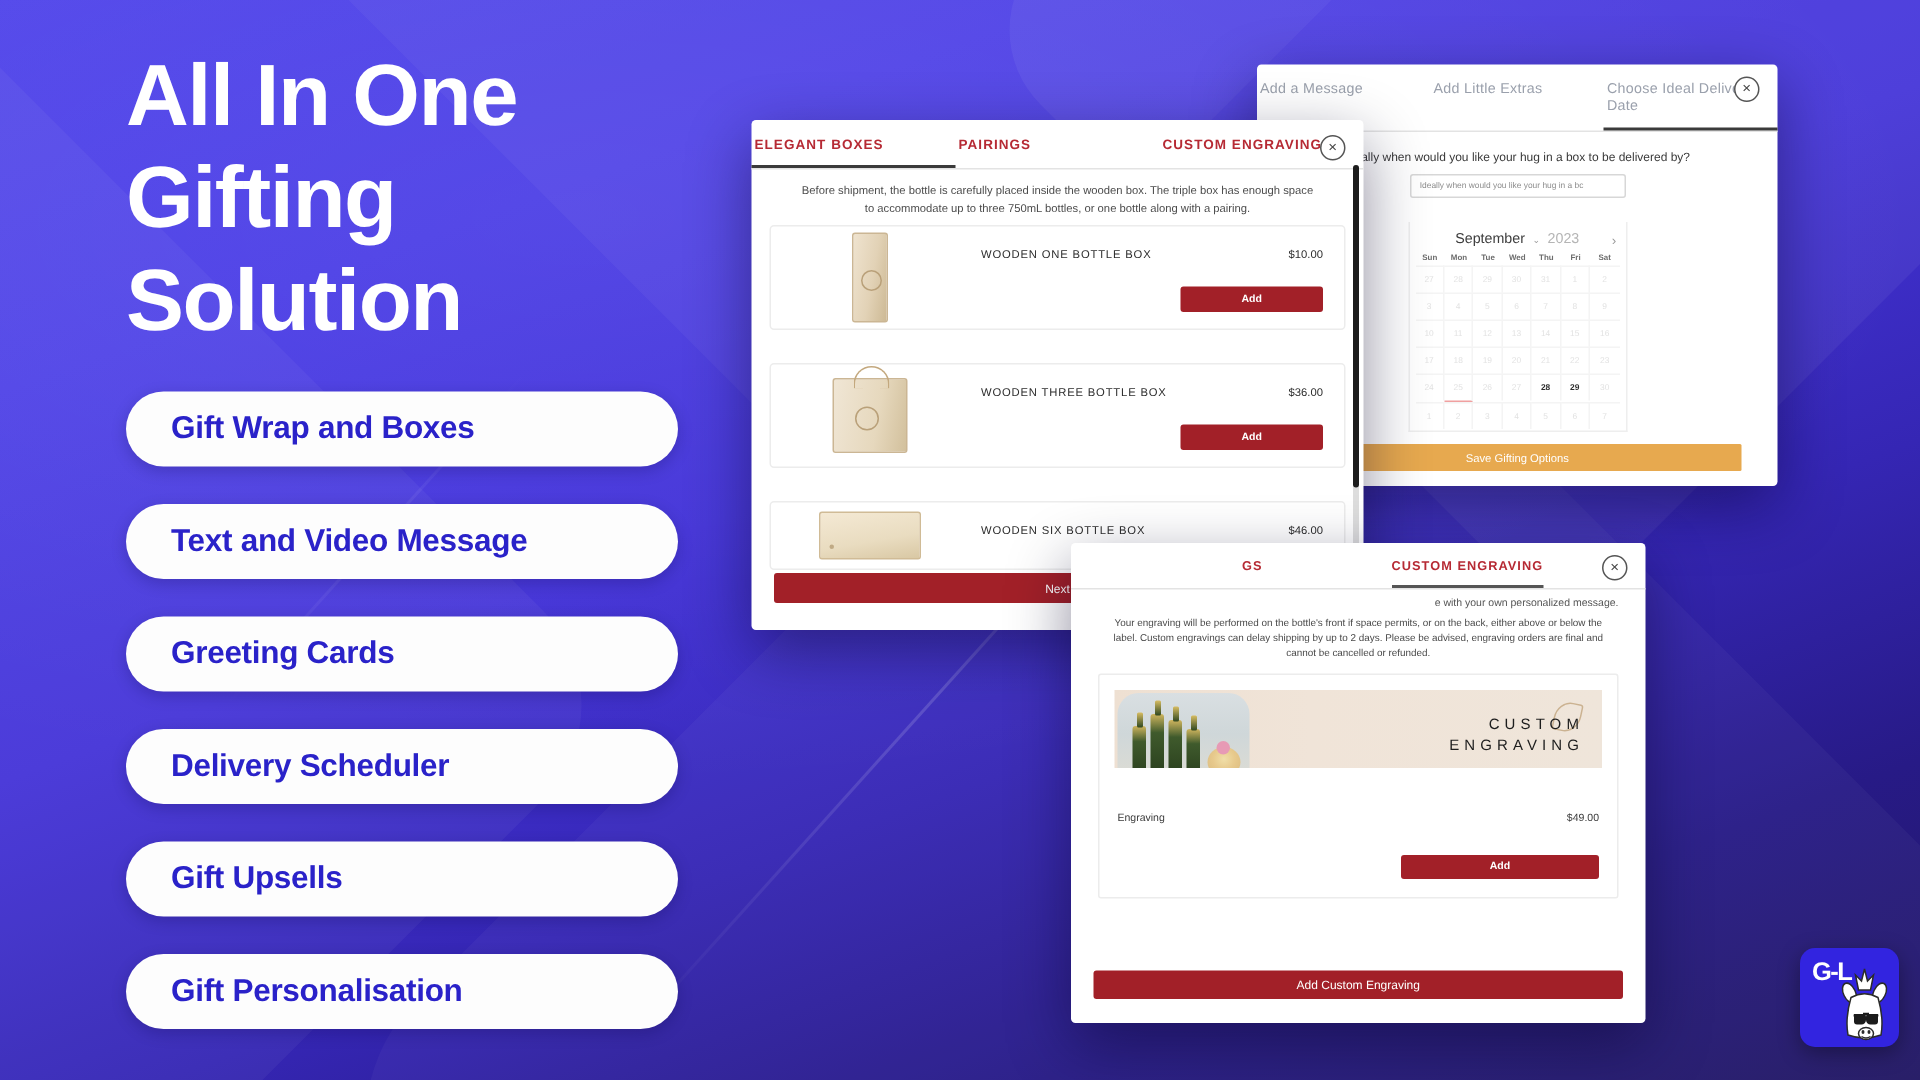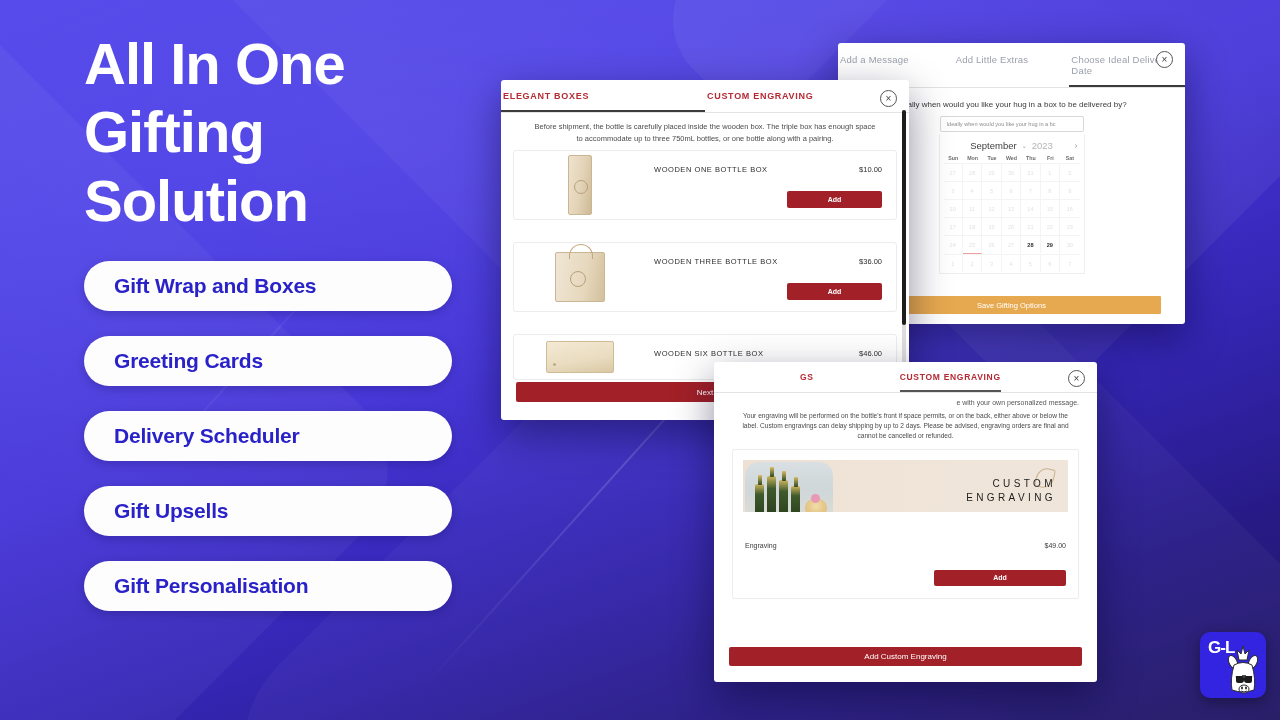--- a/index.html
+++ b/index.html
@@ -90,42 +90,42 @@
         border:1px solid #d0bb96;border-radius:2px;position:relative;}
   .box3:after{content:"";position:absolute;left:6px;top:21px;width:3px;height:3px;background:#c0aa85;border-radius:50%;}
 
   
   #modalB{left:838px;top:43px;width:347px;height:281px;border-radius:3px;}
   #modalB .closeb{right:12px;top:8px;}
   #modalB .q{font-size:8px;color:#3a3a3a;text-align:center;padding:12px 18px 7px;}
   .dinput{margin:0 auto;width:144px;height:16px;border:1px solid #d7d7d7;border-radius:2px;
           display:flex;align-items:center;padding-left:6px;box-sizing:border-box;}
   .dinput span{font-size:5.6px;color:#8d8d8d;}
-  .cal{margin:2px auto 0;width:146px;border:1px solid #eee;border-top:none;box-sizing:border-box;
+  .cal{margin:16px auto 0;width:146px;border:1px solid #eee;border-top:none;box-sizing:border-box;
        background:#fff;padding:4px 4px 1px;}
   .calhead{display:flex;align-items:center;justify-content:center;gap:5px;padding:2px 0 4px;position:relative;}
   .calmonth{font-size:9.5px;color:#3d3d3d;}
   .calchev{font-size:6px;color:#9a9a9a;}
   .calyear{font-size:9.5px;color:#b5b5b5;}
   .calnext{position:absolute;right:2px;font-size:9px;color:#9a9a9a;}
   .caldows{display:grid;grid-template-columns:repeat(7,1fr);}
   .caldows div{font-size:5.3px;color:#6d6d6d;text-align:center;font-weight:bold;padding-bottom:2px;}
   .calgrid{display:grid;grid-template-columns:repeat(7,1fr);}
   .cell{height:17px;display:flex;align-items:center;justify-content:center;font-size:5.6px;
         color:#e2e2e2;border-top:1px solid #f4f4f4;border-right:1px solid #f4f4f4;}
   .cell:nth-child(7n){border-right:none;}
   .cell.on{color:#2e2e2e;font-weight:bold;}
   .cell.mark{border-bottom:1.4px solid #f0a0a0;}
   .savebtn{position:absolute;left:24px;right:24px;bottom:10px;height:18px;background:#e7a94f;
            color:#fff;font-size:7.5px;display:flex;align-items:center;justify-content:center;border-radius:1px;}
 
   
   #modalC{left:714px;top:362px;width:383px;height:320px;border-radius:3px;}
   #modalC .closeb{right:12px;top:8px;}
-  .ctabs{display:flex;border-bottom:1px solid #e3e3e3;padding-left:86px;}
+  .ctabs{display:flex;border-bottom:1px solid #e3e3e3;padding-left:114px;}
   .ctab{font-size:8.5px;font-weight:bold;letter-spacing:.7px;color:#b62a34;padding:10px 0 8px;}
   .ctab.a{margin-right:86px;}
   .ctab.active{border-bottom:2px solid #555;}
   .csub{font-size:7px;color:#555;text-align:right;padding:6px 18px 3px;}
   .cnote{font-size:6.6px;color:#4a4a4a;text-align:center;line-height:1.5;padding:2px 26px 8px;}
   .ecard{margin:0 18px;border:1px solid #ececec;background:#fff;border-radius:2px;height:148px;position:relative;}
   .ebanner{margin:10px;height:52px;background:linear-gradient(90deg,#eee0d2 0%,#f0e4d8 40%,#efe5da 100%);
            position:relative;overflow:hidden;}
   .ephoto{position:absolute;left:2px;top:2px;width:88px;height:68px;border-radius:14px;overflow:hidden;
           background:linear-gradient(180deg,#d9dfe2 0%,#cfd7d9 40%,#e2ded2 100%);}
@@ -166,20 +166,23 @@
   <div class="streak st2"></div>
   <div class="streak st3"></div>
   <div class="vig"></div>
 
   <div class="left">
     <h1 class="headline">All In One
 Gifting
 Solution</h1>
     <div class="pill">
       <span>Gift Wrap and Boxes</span>
+    </div>
+    <div class="pill">
+      <span>Text and Video Message</span>
     </div>
     <div class="pill">
       <span>Greeting Cards</span>
     </div>
     <div class="pill">
       <span>Delivery Scheduler</span>
     </div>
     <div class="pill">
       <span>Gift Upsells</span>
     </div>
@@ -260,20 +263,21 @@
           <div class="cell">7</div>
         </div>
     </div>
     <div class="savebtn">Save Gifting Options</div>
   </div>
 
   <div class="modal" id="modalA">
     <div class="closeb">×</div>
     <div class="mtabs">
       <div class="mtab active">ELEGANT BOXES</div>
+      <div class="mtab">PAIRINGS</div>
       <div class="mtab">CUSTOM ENGRAVING</div>
     </div>
     <div class="intro">Before shipment, the bottle is carefully placed inside the wooden box. The triple box has enough space to accommodate up to three 750mL bottles, or one bottle along with a pairing.</div>
     <div class="plist">
 
       <div class="prow">
         <div class="pthumb">
             <div class="box1"></div>
           </div>
         <div class="ptitle">WOODEN ONE BOTTLE BOX</div>

